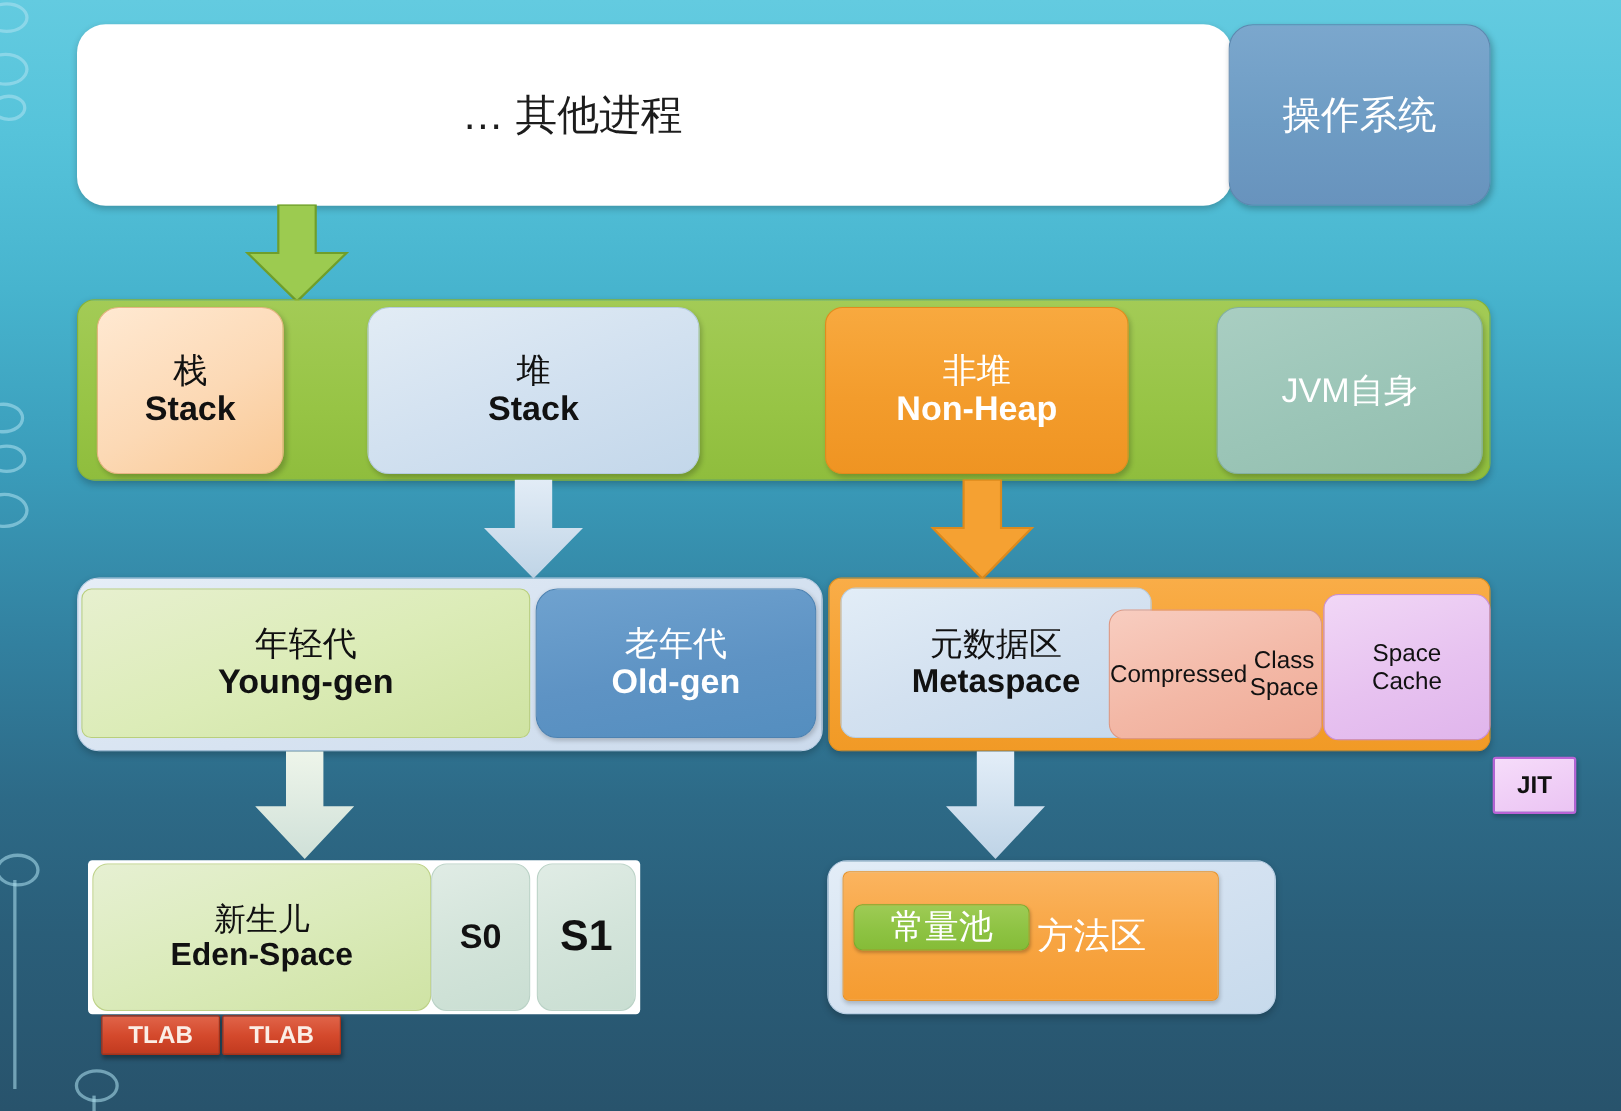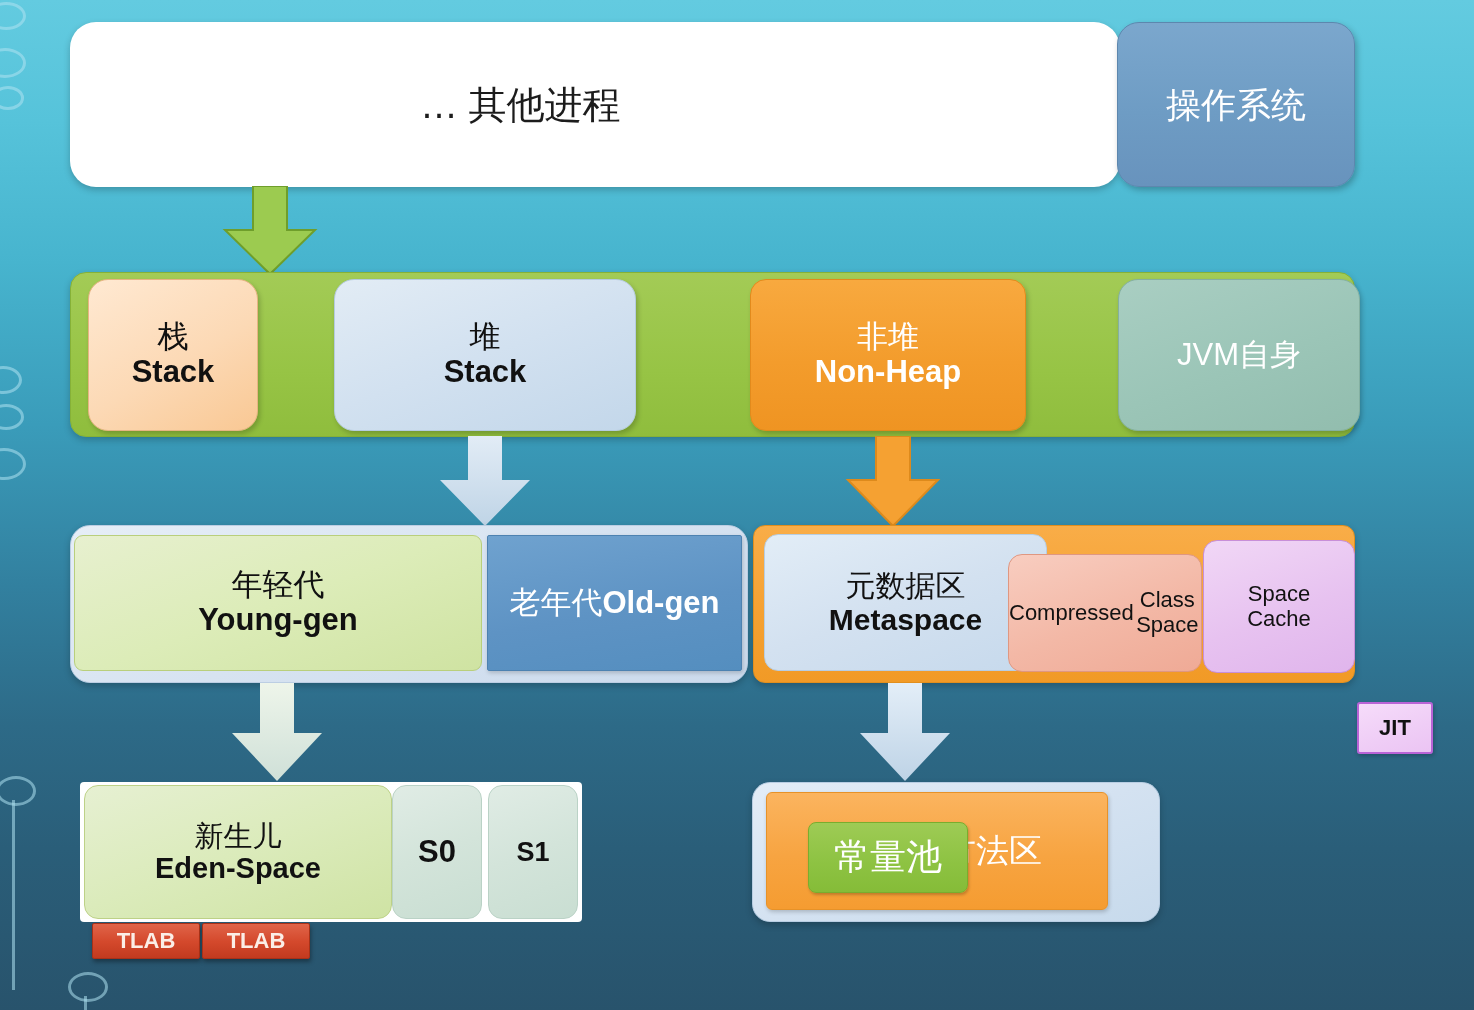--- a/index.html
+++ b/index.html
@@ -125,21 +125,20 @@
     box-shadow: 2px 3px 5px rgba(0,0,0,0.20);
   }
   #jvmself-box {
     left: 1106px; top: 279px; width: 242px; height: 152px;
     background: linear-gradient(160deg,#a9cec2 0%,#9bc5b7 55%,#92bdae 100%);
     border: 1px solid #84b0a1;
     border-radius: 20px;
     color: #ffffff;
     font-size: 31px;
     box-shadow: 2px 3px 5px rgba(0,0,0,0.20);
-    margin-left: 12px;
   }
 
   
   #heap-detail {
     left: 70px; top: 525px; width: 678px; height: 158px;
     background: linear-gradient(160deg,#e6eef7 0%,#d7e3f1 50%,#cbdaec 100%);
     border: 1px solid #bccee3;
     border-radius: 20px;
     box-shadow: 0 3px 7px rgba(0,0,0,0.22);
     display: block;
@@ -150,24 +149,24 @@
     border: 1px solid #b9cf7c;
     border-radius: 9px;
     color: #111111;
     font-size: 31px;
     flex-direction: column;
   }
   #old-gen {
     left: 487px; top: 535px; width: 255px; height: 136px;
     background: linear-gradient(170deg,#6fa2cf 0%,#5e93c4 55%,#548ebf 100%);
     border: 1px solid #4d82b1;
-    border-radius: 2px;
-    color: #ffffff;
-    font-size: 31px;
-    flex-direction: row;
+    border-radius: 20px;
+    color: #ffffff;
+    font-size: 31px;
+    flex-direction: column;
     box-shadow: 1px 2px 4px rgba(0,0,0,0.18);
   }
   #nonheap-detail {
     left: 753px; top: 525px; width: 602px; height: 158px;
     background: linear-gradient(180deg,#f9ad48 0%,#f5a132 55%,#f19a26 100%);
     border: 1px solid #e28f1d;
     border-radius: 12px;
     box-shadow: 0 3px 7px rgba(0,0,0,0.22);
     display: block;
   }
@@ -200,21 +199,20 @@
   }
   #jit {
     left: 1357px; top: 688px; width: 76px; height: 52px;
     background: linear-gradient(160deg,#f6dcfa 0%,#efcdf6 60%,#ebc4f3 100%);
     border: 2px solid #b963d6;
     border-radius: 3px;
     color: #111111;
     font-size: 22px;
     font-weight: bold;
     box-shadow: 1px 2px 4px rgba(0,0,0,0.22);
-    margin-top: 14px;
   }
 
   
   #young-detail {
     left: 80px; top: 782px; width: 502px; height: 140px;
     background: #ffffff;
     border-radius: 4px;
     display: block;
   }
   #eden {
@@ -234,21 +232,21 @@
     color: #111111;
     font-size: 31px;
     font-weight: bold;
   }
   #s1 {
     left: 488px; top: 785px; width: 90px; height: 134px;
     background: linear-gradient(160deg,#e0ece5 0%,#d3e4da 50%,#c9ded2 100%);
     border: 1px solid #bad2c6;
     border-radius: 14px;
     color: #111111;
-    font-size: 27px;
+    font-size: 39px;
     font-weight: bold;
   }
   .tlab {
     position: absolute;
     top: 923px; height: 34px;
     background: linear-gradient(180deg,#e06449 0%,#d4492c 52%,#c23a1f 100%);
     border: 1px solid #a83118;
     border-radius: 2px;
     color: #fbeee6;
     font-size: 22px;
@@ -274,28 +272,27 @@
     background: linear-gradient(180deg,#fbb45f 0%,#f7a441 55%,#f59c31 100%);
     border: 1px solid #e79228;
     border-radius: 6px;
     color: #ffffff;
     font-size: 33px;
     justify-content: flex-start;
     padding-left: 176px;
     box-shadow: 1px 2px 4px rgba(0,0,0,0.20);
   }
   #constant-pool {
-    left: 776px; top: 822px; width: 160px; height: 71px;
+    left: 776px; top: 822px; width: 160px; height: 42px;
     background: linear-gradient(180deg,#9ecb55 0%,#8ec343 55%,#85bc38 100%);
     border: 1px solid #79ad2e;
     border-radius: 8px;
     color: #ffffff;
-    font-size: 36px;
+    font-size: 31px;
     box-shadow: 1px 2px 3px rgba(0,0,0,0.22);
-    margin-left: 32px;
   }
 
   
   .arrow { position: absolute; }
   .arrow svg { display: block; }
 </style>
 </head>
 <body>
 
 <div id="stage">

